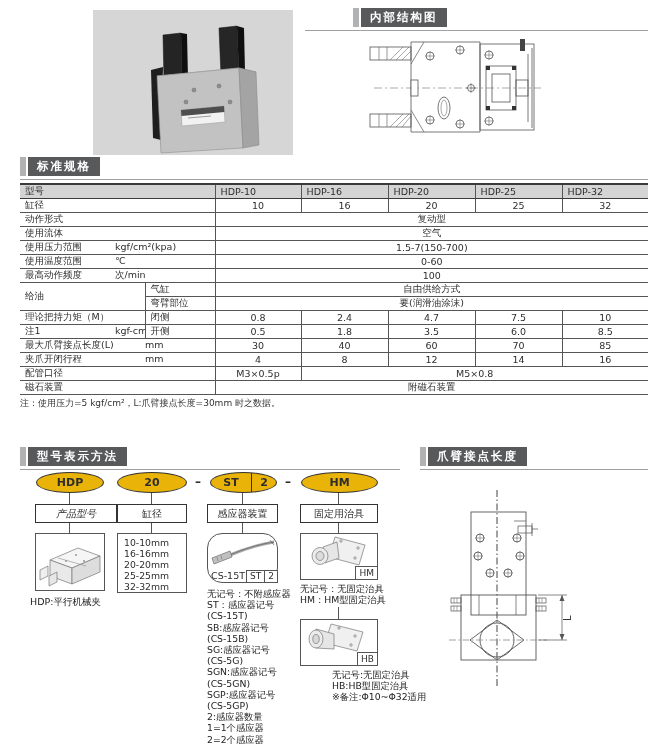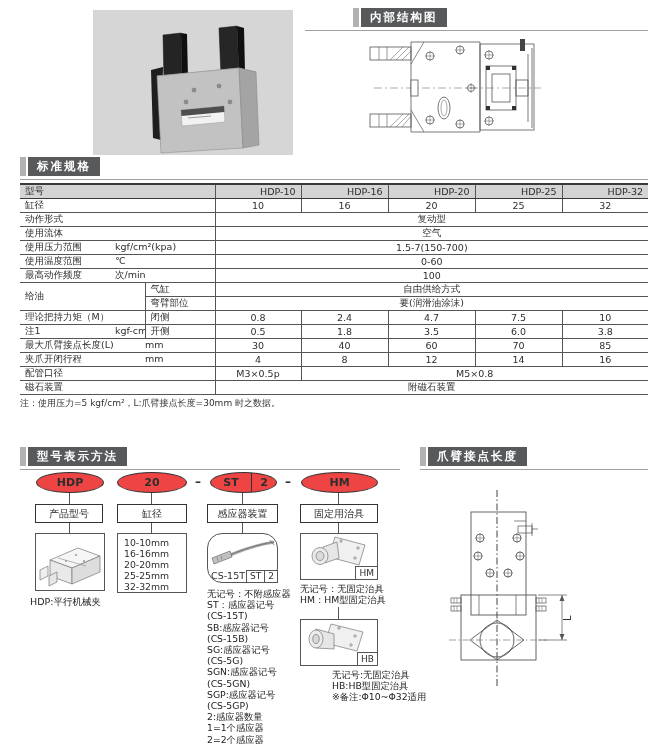--- a/index.html
+++ b/index.html
@@ -13,35 +13,35 @@
   .sec-header .accent{width:6px;background:#b2b2b2;}
   .sec-header .hbox{background:#58595b;color:#fff;font-weight:bold;font-size:11.5px;
     line-height:19px;padding:0 9px;letter-spacing:2px;margin-left:2px;}
   .rule{position:absolute;height:1px;background:#a0a0a0;}
 
   
   table.spec{position:absolute;left:20px;top:183px;width:628px;border-collapse:collapse;
     table-layout:fixed;font-size:9.5px;border-top:2px solid #3a3a3a;border-bottom:1px solid #3a3a3a;}
   .spec th,.spec td{border:1px solid #555;height:12.3px;padding:0 5px;font-weight:normal;
     overflow:hidden;white-space:nowrap;}
-  .spec th{background:#d4d4d4;text-align:right;font-size:9.5px;}
+  .spec th{background:#d4d4d4;text-align:left;font-size:9.5px;}
   .spec th.lblh{text-align:left;}
   .spec th{border-bottom:1.5px solid #3a3a3a;}
   .spec td.lbl{text-align:left;position:relative;}
   .spec td.val{text-align:center;}
   .spec .unit{position:absolute;left:95px;top:0;}
   .spec .unit.far{left:125px;}
   .spec tr > *:first-child{border-left:none;}
   .spec tr > *:last-child{border-right:none;}
   .note{position:absolute;left:20px;top:397px;font-size:9px;color:#333;}
 
   
   .ellipse{position:absolute;top:472px;height:21px;border:1.3px solid #333;border-radius:50%;
     display:flex;align-items:center;justify-content:center;font-size:11px;font-weight:bold;
-    background:#ef4444;box-sizing:border-box;}
+    background:#eab308;box-sizing:border-box;}
   .ellipse .cell{flex:1;text-align:center;height:100%;line-height:19px;}
   .ellipse .cell + .cell{border-left:1px solid #333;flex:0 0 24px;}
   .dash{position:absolute;top:472px;height:21px;line-height:21px;font-weight:bold;
     font-size:12px;text-align:center;}
   .vline{position:absolute;width:1px;background:#555;}
   .lblbox{position:absolute;top:504px;height:19px;border:1px solid #333;box-sizing:border-box;
     display:flex;align-items:center;justify-content:center;font-size:10px;background:#fff;}
   .imgbox{position:absolute;border:1px solid #555;box-sizing:border-box;background:#fff;}
   .borelist{position:absolute;border:1px solid #555;box-sizing:border-box;background:#fff;
     font-size:9.3px;line-height:11px;padding:3px 0 0 6px;}
@@ -208,21 +208,21 @@
         <td class="val">7.5</td>
         <td class="val">10</td>
       </tr>
       <tr>
         <td class="lbl" colspan="1"><span>注1</span><span class="unit">kgf-cm</span></td>
         <td class="lbl">开侧</td>
         <td class="val">0.5</td>
         <td class="val">1.8</td>
         <td class="val">3.5</td>
         <td class="val">6.0</td>
-        <td class="val">3.8</td>
+        <td class="val">8.5</td>
       </tr>
       <tr>
         <td class="lbl" colspan="2"><span>最大爪臂接点长度(L)</span><span class="unit far">mm</span></td>
         <td class="val">30</td>
         <td class="val">40</td>
         <td class="val">60</td>
         <td class="val">70</td>
         <td class="val">85</td>
       </tr>
       <tr>
@@ -262,21 +262,21 @@
     </div>
     <div class="dash" style="left: 281px; width: 14px;">–</div>
     <div class="ellipse" style="left: 301px; width: 77px;">HM</div>
   </div>
 
 <div class="vline" style="left:69px;top:493px;height:11px;"></div>
 <div class="vline" style="left:151px;top:493px;height:11px;"></div>
 <div class="vline" style="left:242px;top:493px;height:11px;"></div>
 <div class="vline" style="left:338px;top:493px;height:11px;"></div>
 
-<div class="lblbox" style="left:35px;width:68px;">产品型号</div>
+<div class="lblbox" style="left:35px;width:82px;font-style:italic;">产品型号</div>
 <div class="lblbox" style="left:117px;width:70px;">缸径</div>
 <div class="lblbox" style="left:207px;width:71px;">感应器装置</div>
 <div class="lblbox" style="left:300px;width:78px;">固定用治具</div>
 
 <div class="vline" style="left:69px;top:523px;height:10px;"></div>
 <div class="vline" style="left:151px;top:523px;height:10px;"></div>
 <div class="vline" style="left:242px;top:523px;height:10px;"></div>
 <div class="vline" style="left:338px;top:523px;height:10px;"></div>
 
 <div class="imgbox" style="left:35px;top:533px;width:70px;height:58px;">

